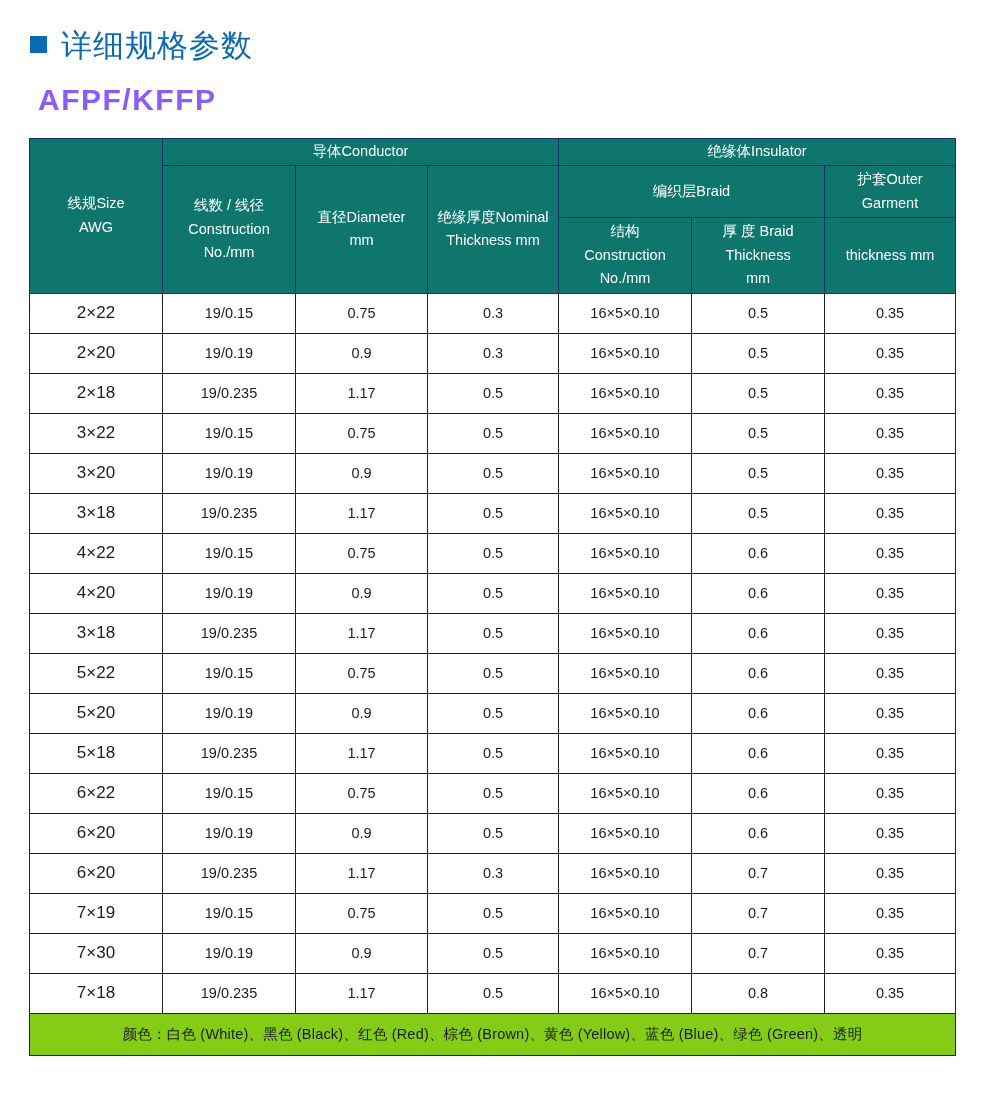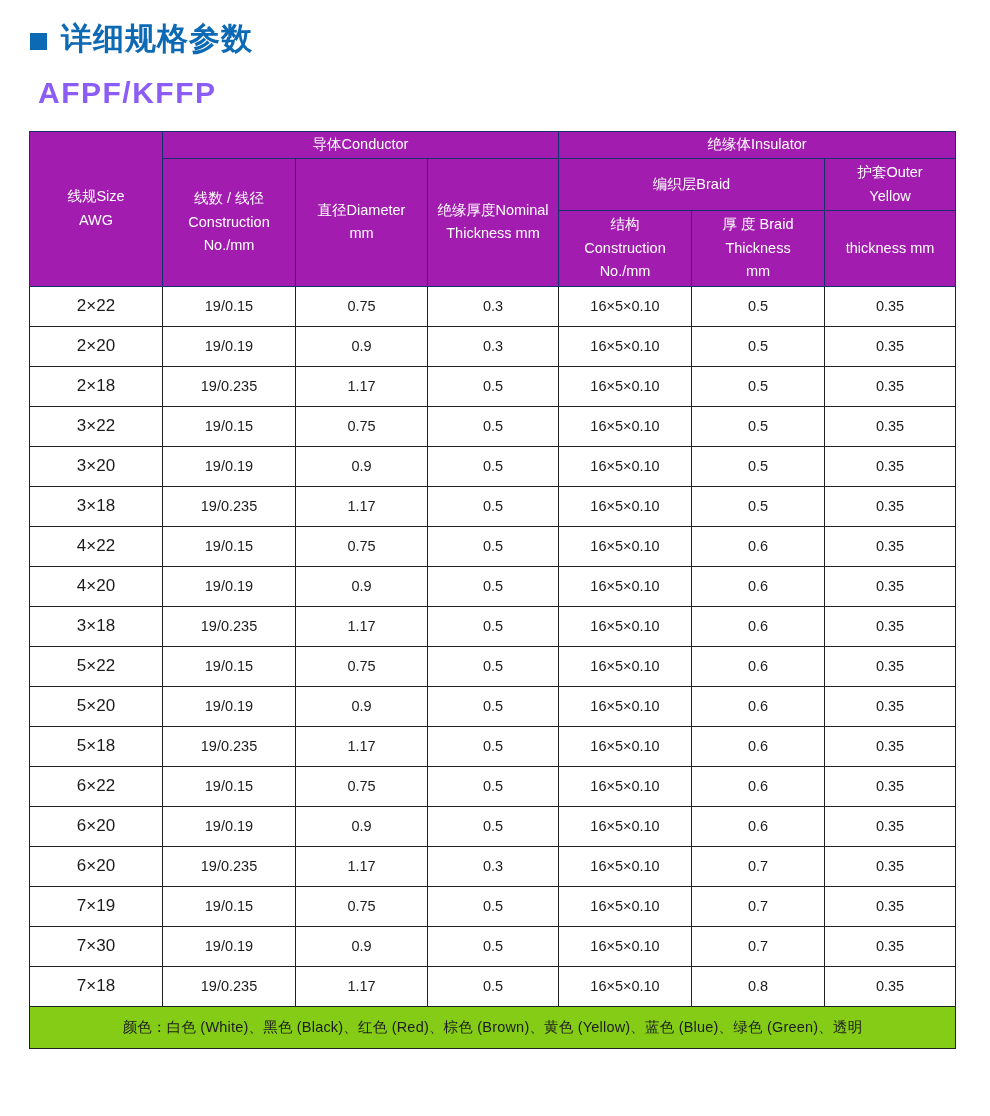--- a/index.html
+++ b/index.html
@@ -24,24 +24,25 @@
   }
   .title-bullet {
     width: 17px; height: 17px;
     background: #0c69b4;
     display: inline-block;
     flex: none;
     margin-top: 4px;
   }
   .title-text {
     font-size: 31px;
-    font-weight: 700;
+    font-weight: 400;
     color: #0c69b4;
     letter-spacing: 1px;
     line-height: 1.1;
+    margin-top: 7px;
   }
   .subtitle {
     padding: 20px 0 0 38px;
     font-size: 30px;
     font-weight: 700;
     color: #8b5cf6;
     letter-spacing: 1.5px;
     line-height: 1.1;
   }
 
@@ -52,21 +53,21 @@
     width: 926px;
     table-layout: fixed;
   }
   table.spec th, table.spec td {
     border: 1px solid #20201f;
     text-align: center;
     vertical-align: middle;
     padding: 2px 3px;
   }
   table.spec thead th {
-    background: #a21caf;
+    background: #0f766e;
     color: #ffffff;
     font-weight: 400;
     font-size: 14.5px;
     line-height: 1.62;
     border-color: #16306b;
   }
   table.spec thead th.h-top { height: 27px; padding: 1px 3px; }
   table.spec tbody td {
     height: 40px;
     font-size: 14.5px;
@@ -134,21 +135,21 @@
             <div>直径Diameter</div>
             <div>mm</div>
           </th>
           <th rowspan="2">
             <div>绝缘厚度Nominal</div>
             <div>Thickness mm</div>
           </th>
           <th colspan="2">编织层Braid</th>
           <th>
             <div>护套Outer</div>
-            <div>Yellow</div>
+            <div>Garment</div>
           </th>
         </tr>
 
         <tr>
           <th>
             <div>结构</div>
             <div>Construction</div>
             <div>No./mm</div>
           </th>
           <th>

